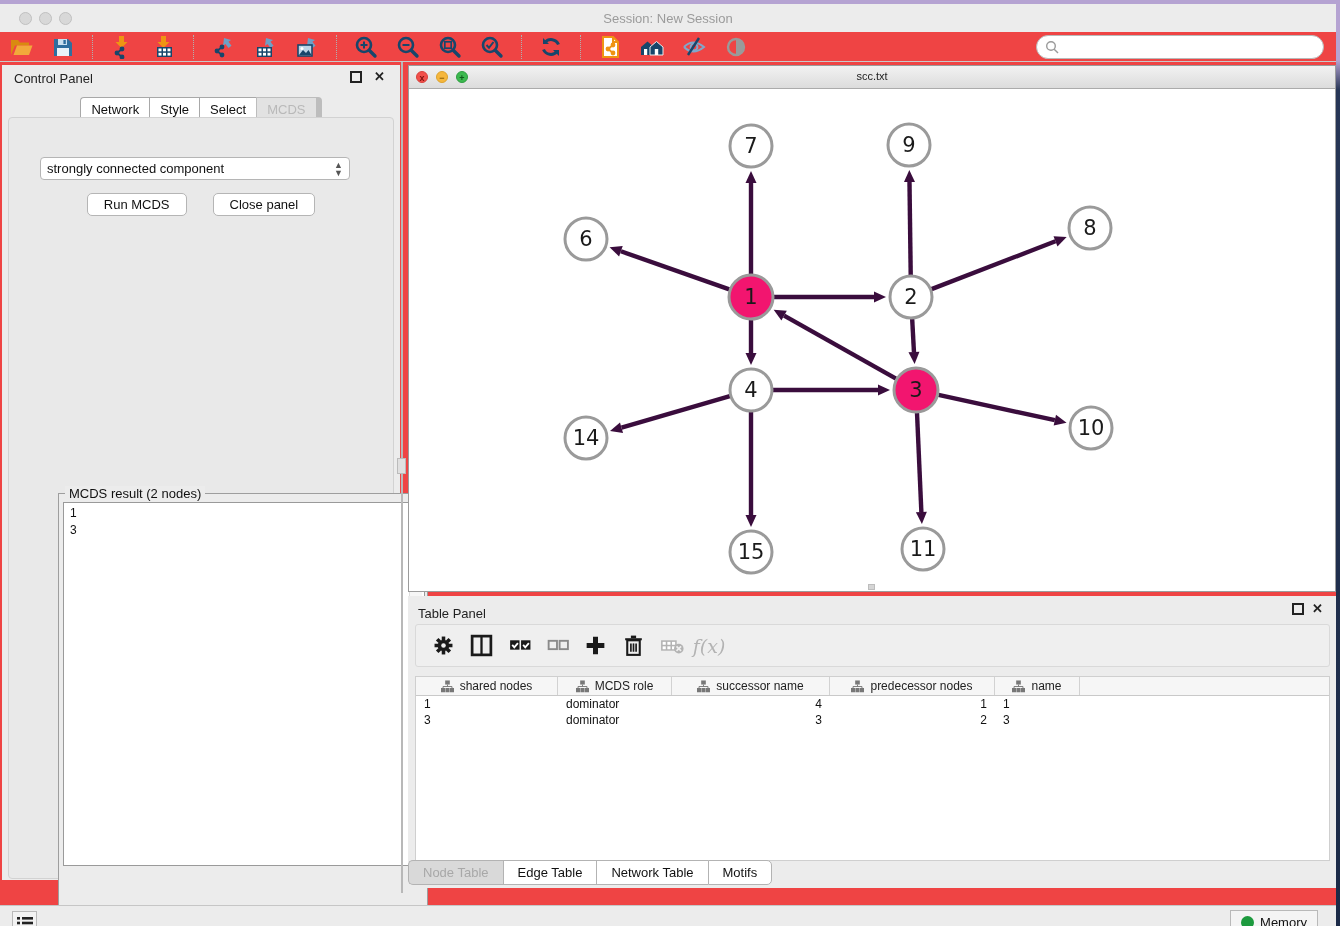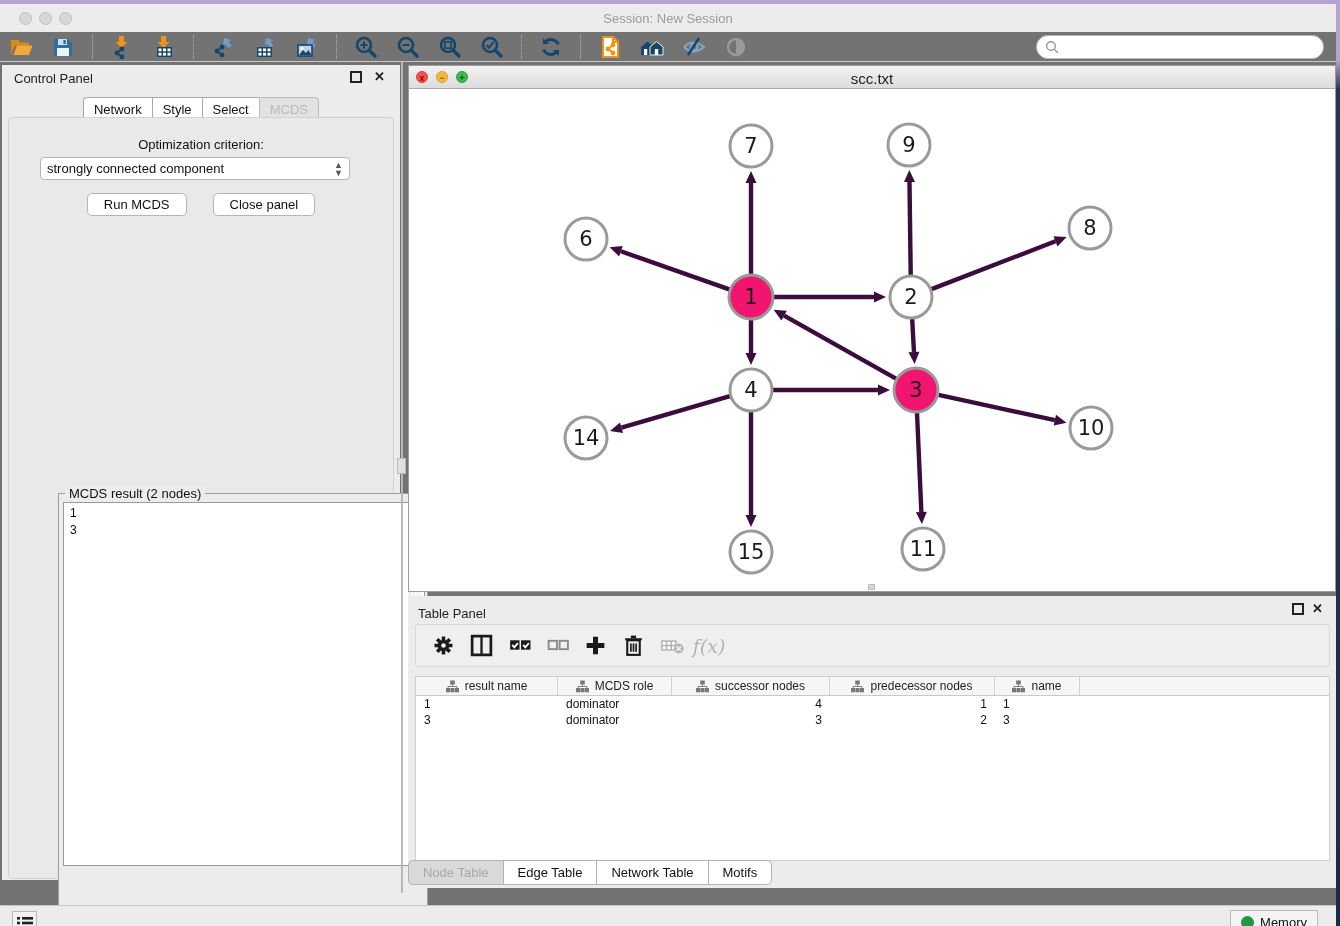--- a/index.html
+++ b/index.html
@@ -1,18 +1,18 @@
 <!DOCTYPE html>
 <html><head>
 <meta charset="utf-8">
 <style>
   * { margin:0; padding:0; box-sizing:border-box; }
   html,body { width:1340px; height:926px; }
   body { font-family:"Liberation Sans", sans-serif; background:#ececec; position:relative; overflow:hidden; }
-  .screen { position:absolute; inset:0; background:#737373; }
+  .screen { position:absolute; inset:0; background:#ef4444; }
 
   
   .wp-top { position:absolute; left:0; top:0; width:1340px; height:4px; background:#b5a3d2; }
   .wp-right { position:absolute; right:0; top:0; width:4px; height:926px;
               background:linear-gradient(#b5a3d2 0 60px, #273656 90px, #1b2a47 100%); }
 
   
   .titlebar { position:absolute; left:0; top:4px; width:1336px; height:28px; background:#ececec; }
   .tl-dot { position:absolute; top:8px; width:13px; height:13px; border-radius:50%;
             background:#d8d8d8; border:1px solid #c0c0c0; }
@@ -32,21 +32,21 @@
   
   .control-panel { position:absolute; left:2px; top:65px; width:398px; height:815px; background:#ececec; }
   .cp-header { position:absolute; left:0; top:0; width:100%; height:26px; }
   .panel-title { position:absolute; left:12px; top:6px; font-size:13px; color:#222; }
   .win-btn { position:absolute; top:6px; width:13px; height:13px; font-size:13px; line-height:12px;
              color:#222; text-align:center; cursor:default; }
   .float-btn { border:2px solid #222; width:12px; height:12px; }
   .cp-tabs { position:absolute; left:0; top:32px; width:100%; display:flex; justify-content:center; }
   .cp-tab { font-size:13px; padding:4px 10px; background:#fff; border:1px solid #a8a8a8; border-right:none; color:#111; }
   .cp-tab:first-child { border-top-left-radius:4px; }
-  .cp-tab:last-child { border-right:1px solid #701a75; border-top-right-radius:4px; }
+  .cp-tab:last-child { border-right:6px solid #701a75; border-top-right-radius:4px; }
   .cp-tab.selected { background:#e2e2e2; color:#b9b9b9; border-color:#bdbdbd; }
   .cp-content { position:absolute; left:6px; top:52px; width:386px; height:762px;
                 background:#e9e9e9; border:1px solid #d2d2d2; border-radius:4px; }
   .opt-label { position:absolute; top:72px; width:100%; text-align:center; font-size:13px; color:#111; }
   .criterion { position:absolute; left:38px; top:92px; width:310px; height:23px; background:#fff;
                border:1px solid #b5b5b5; border-radius:4px; font-size:13px; color:#111;
                display:flex; align-items:center; padding:0 6px; }
   .criterion .stepper { margin-left:auto; font-size:9px; line-height:8px; color:#555; text-align:center; }
   .cp-buttons { position:absolute; top:128px; width:100%; display:flex; justify-content:center; gap:26px; }
   .mac-btn { background:#fff; border:1px solid #b5b5b5; border-radius:5px; font-size:13px;
@@ -63,21 +63,21 @@
   
   .v-splitter { position:absolute; left:401px; top:62px; width:2px; height:831px; background:#b8b8b8; }
   .v-handle { position:absolute; left:397px; top:458px; width:9px; height:16px;
               background:#e0e0e0; border:1px solid #bbb; }
 
   
   .net-window { position:absolute; left:408px; top:65px; width:928px; height:527px;
                 border:1px solid #9c9c9c; background:#fff; }
   .net-titlebar { position:absolute; left:0; top:0; width:100%; height:23px;
                   background:linear-gradient(#f2f2f2,#dcdcdc); border-bottom:1px solid #ababab; }
-  .net-title { position:absolute; top:4px; width:100%; text-align:center; font-size:15px; color:#222; }
+  .net-title { position:absolute; top:4px; width:100%; text-align:center; font-size:11px; color:#222; }
   .light { position:absolute; top:5px; width:12px; height:12px; border-radius:50%;
            font-size:9px; line-height:12px; text-align:center; font-weight:bold; }
   .light-close { left:7px; background:#f2504b; border:1px solid #d8423d; color:#7e100d; }
   .light-min { left:27px; background:#f6b73d; border:1px solid #dda32e; color:#8a5d05; }
   .light-max { left:47px; background:#3cb94f; border:1px solid #2f9e41; color:#0d5a1a; }
   .net-canvas { position:absolute; left:0; top:23px; width:926px; height:502px; background:#fff; }
   .net-grip { position:absolute; left:459px; bottom:1px; width:7px; height:6px; background:#d5d5d5; border:1px solid #bdbdbd; }
 
   
   .table-panel { position:absolute; left:408px; top:596px; width:928px; height:292px; background:#ececec; }
@@ -287,21 +287,20 @@
       <span class="win-btn float-btn" style="right:38px"></span>
       <span class="win-btn" style="right:14px; font-weight:bold;">✕</span>
     </div>
     <div class="cp-tabs" id="cp-tabs">
         <div class="cp-tab">Network</div>
         <div class="cp-tab">Style</div>
         <div class="cp-tab">Select</div>
         <div class="cp-tab selected">MCDS</div>
       </div>
     <div class="cp-content"></div>
-    <div class="opt-label">Optimization criterion:</div>
     <div class="criterion">
       <span>strongly connected component</span>
       <span class="stepper">▲<br>▼</span>
     </div>
     <div class="cp-buttons">
       <button class="mac-btn">Run MCDS</button>
       <button class="mac-btn">Close panel</button>
     </div>
     <div class="result-box">
       <span class="result-legend">MCDS result (2 nodes)</span>
@@ -480,21 +479,21 @@
           <div class="dt-hcell" style="width: 142px;">
             <svg width="13" height="13" viewBox="0 0 14 14">
   <g fill="#777">
                 <rect x="4.5" y="0.5" width="5" height="4.4"></rect>
                 <rect x="0" y="8.6" width="4.4" height="4.6"></rect>
                 <rect x="4.8" y="8.6" width="4.4" height="4.6"></rect>
                 <rect x="9.6" y="8.6" width="4.4" height="4.6"></rect>
               </g>
   <path d="M7 4.9 V7 M2.2 8.6 V7 h9.6 v1.6" stroke="#777" fill="none" stroke-width="1"></path>
             </svg>
-            <span>result name</span>
+            <span>shared nodes</span>
           </div>
           <div class="dt-hcell" style="width: 114px;">
             <svg width="13" height="13" viewBox="0 0 14 14">
   <g fill="#777">
                 <rect x="4.5" y="0.5" width="5" height="4.4"></rect>
                 <rect x="0" y="8.6" width="4.4" height="4.6"></rect>
                 <rect x="4.8" y="8.6" width="4.4" height="4.6"></rect>
                 <rect x="9.6" y="8.6" width="4.4" height="4.6"></rect>
               </g>
   <path d="M7 4.9 V7 M2.2 8.6 V7 h9.6 v1.6" stroke="#777" fill="none" stroke-width="1"></path>
@@ -504,21 +503,21 @@
           <div class="dt-hcell" style="width: 158px;">
             <svg width="13" height="13" viewBox="0 0 14 14">
   <g fill="#777">
                 <rect x="4.5" y="0.5" width="5" height="4.4"></rect>
                 <rect x="0" y="8.6" width="4.4" height="4.6"></rect>
                 <rect x="4.8" y="8.6" width="4.4" height="4.6"></rect>
                 <rect x="9.6" y="8.6" width="4.4" height="4.6"></rect>
               </g>
   <path d="M7 4.9 V7 M2.2 8.6 V7 h9.6 v1.6" stroke="#777" fill="none" stroke-width="1"></path>
             </svg>
-            <span>successor nodes</span>
+            <span>successor name</span>
           </div>
           <div class="dt-hcell" style="width: 165px;">
             <svg width="13" height="13" viewBox="0 0 14 14">
   <g fill="#777">
                 <rect x="4.5" y="0.5" width="5" height="4.4"></rect>
                 <rect x="0" y="8.6" width="4.4" height="4.6"></rect>
                 <rect x="4.8" y="8.6" width="4.4" height="4.6"></rect>
                 <rect x="9.6" y="8.6" width="4.4" height="4.6"></rect>
               </g>
   <path d="M7 4.9 V7 M2.2 8.6 V7 h9.6 v1.6" stroke="#777" fill="none" stroke-width="1"></path>

